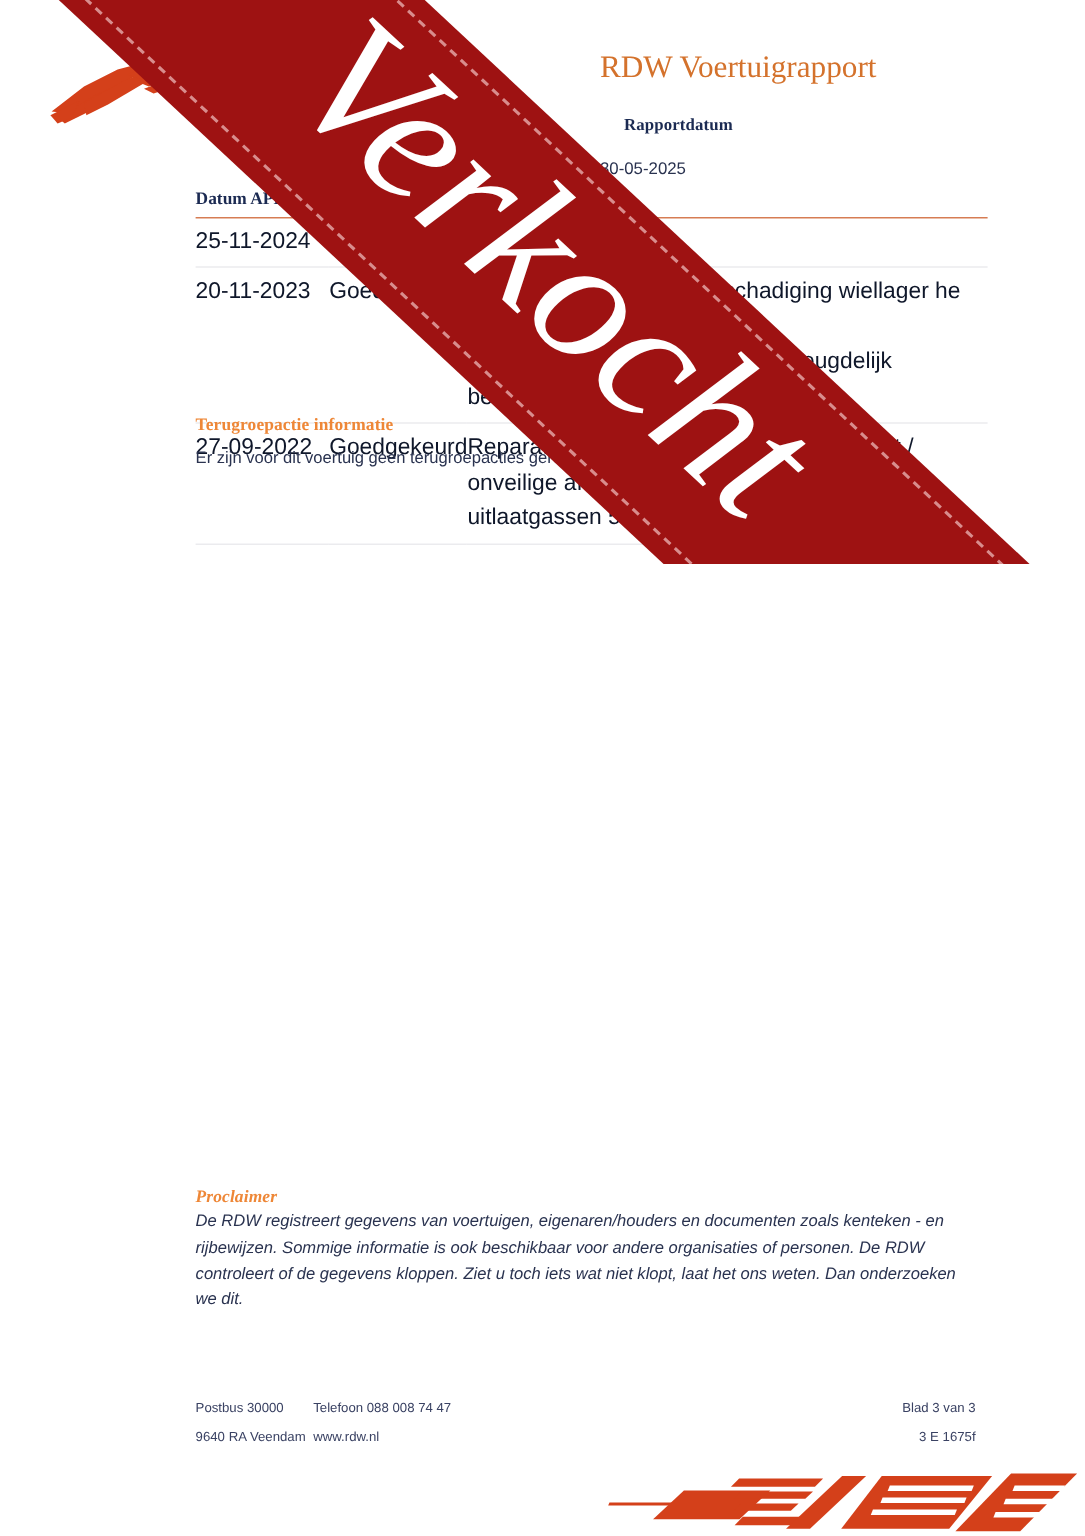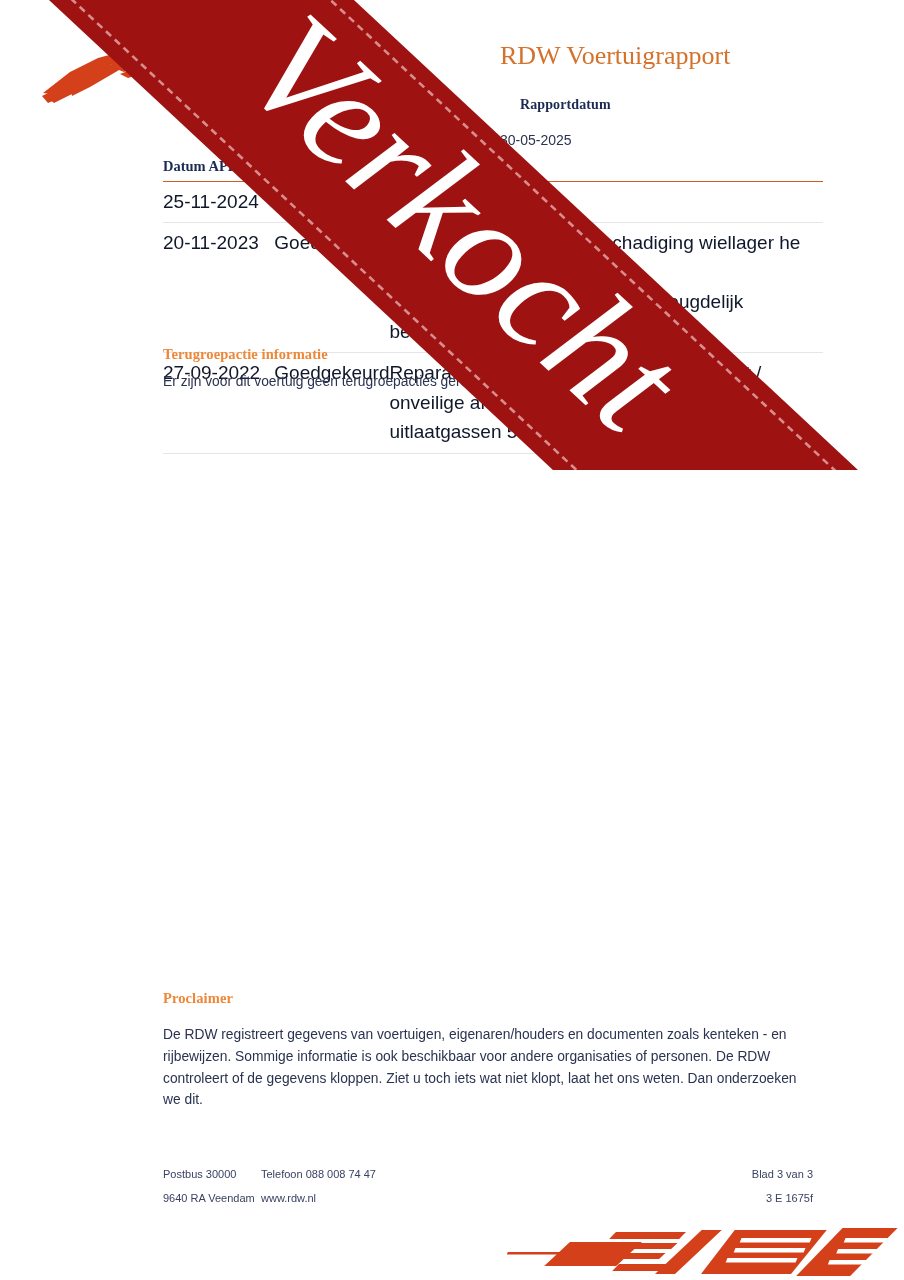--- a/index.html
+++ b/index.html
@@ -127,23 +127,23 @@
     top: 346px;
     width: 640px;
   }
   .recall-block .sec-body { margin-top: 8px; }
 
   .proclaimer-block {
     position: absolute;
     left: 163px;
     top: 990px;
     width: 645px;
+    font-style: italic;
   }
   .proclaimer-block .sec-body {
-    margin-top: 17px;
     line-height: 1.58;
   }
 
   
   .footer {
     position: absolute;
     left: 163px;
     top: 1168px;
     width: 650px;
     font-size: 11px;

